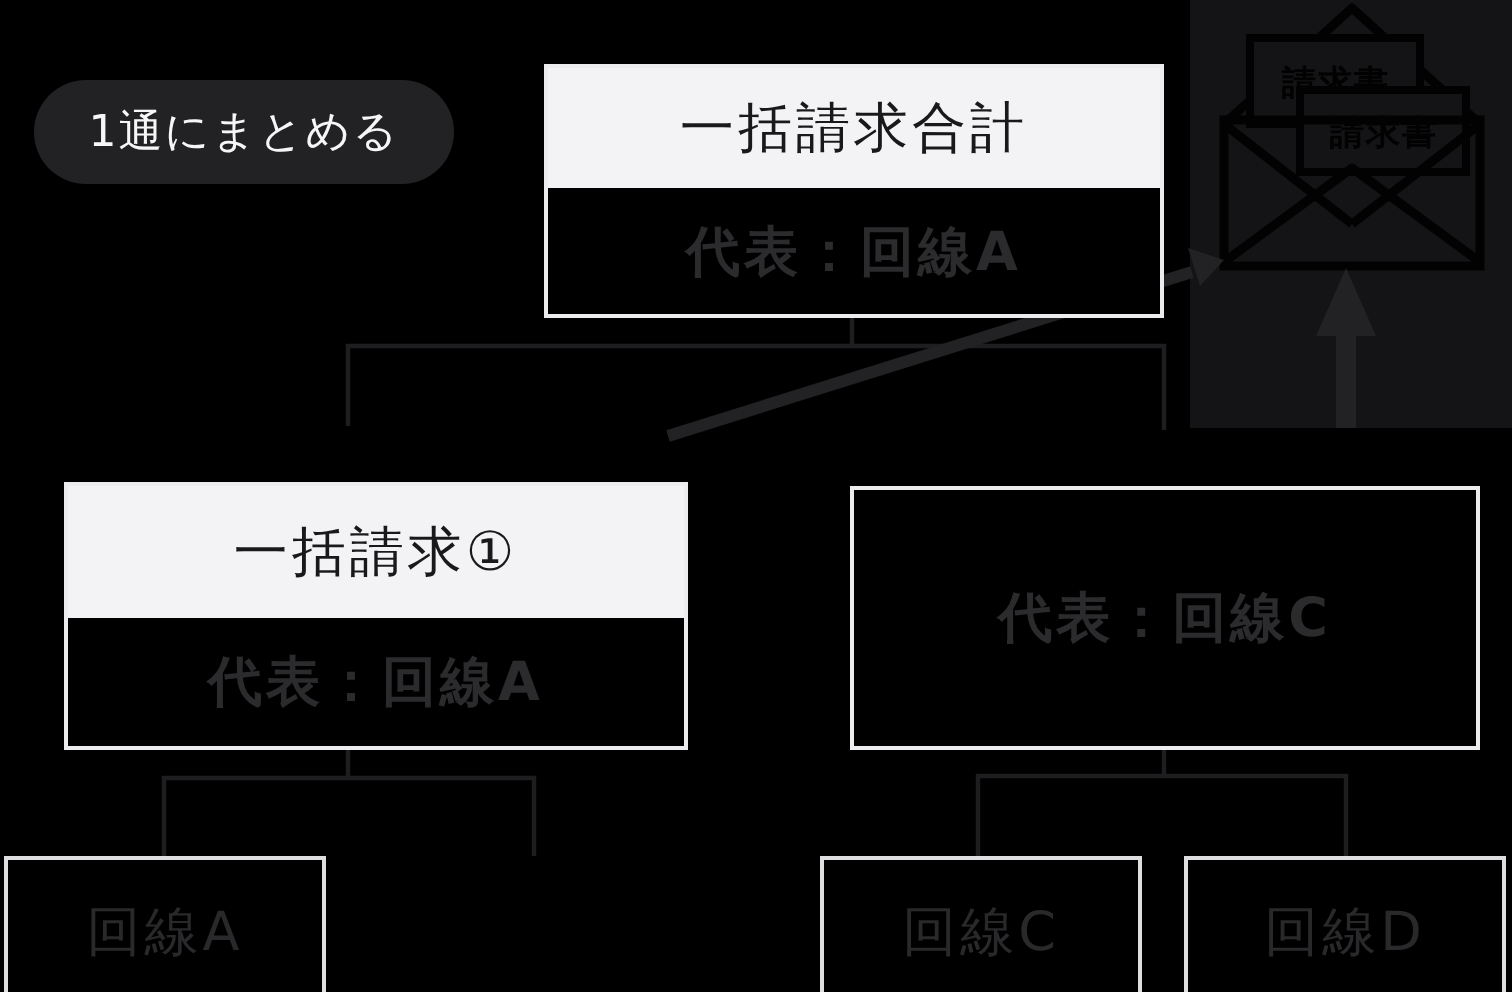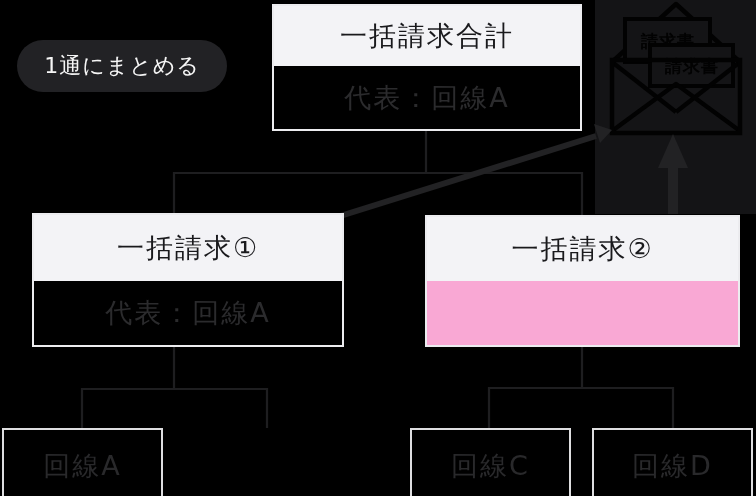--- a/index.html
+++ b/index.html
@@ -6,30 +6,30 @@
   .canvas{
     position:relative;width:756px;height:496px;background:#000000;
     overflow:hidden;font-family:"DejaVu Sans","Liberation Sans",sans-serif;
   }
   .badge{
     position:absolute;left:17px;top:40px;width:210px;height:52px;
     background:#222225;border-radius:26px;color:#f6f6f6;font-size:22px;
     display:flex;align-items:center;justify-content:center;letter-spacing:1px;
   }
   .gbox{
-    position:absolute;border:2px solid #ececef;background:#f9a8d4;box-sizing:border-box;
-    display:flex;flex-direction:column;
+    position:absolute;border:2px solid #ececef;background:#15803d;box-sizing:border-box;
+    display:flex;flex-direction:column;margin-top:28px;
   }
   .gbox-header{
     background:#f3f3f6;color:#19191c;display:flex;align-items:center;justify-content:center;
     font-size:27px;letter-spacing:2px;font-weight:500;
   }
   .gbox-body{
     flex:1;background:#000000;color:#2b2b2d;display:flex;align-items:center;justify-content:center;
-    font-size:27px;letter-spacing:2px;font-weight:400;
+    font-size:27px;letter-spacing:2px;font-weight:700;
   }
   .lbox{
     position:absolute;width:161px;height:76px;border:2px solid #dedee0;background:#000;
     box-sizing:border-box;color:#29292b;display:flex;align-items:center;justify-content:center;
     font-size:27px;letter-spacing:2px;font-weight:500;top:428px;
   }
   .overlay{position:absolute;left:0;top:0;width:756px;height:496px;pointer-events:none;}
   .env-text{font-family:"DejaVu Sans","Liberation Sans",sans-serif;font-size:17px;font-weight:bold;letter-spacing:1px;}
 </style>
 </head>
@@ -94,20 +94,20 @@
     <div class="gbox-header" style="height:60px">一括請求合計</div>
     <div class="gbox-body">代表：回線A</div>
   </div>
 
   <div class="gbox" style="left:32px;top:213px;width:312px;height:134px">
     <div class="gbox-header" style="height:66px">一括請求①</div>
     <div class="gbox-body">代表：回線A</div>
   </div>
 
   <div class="gbox" style="left:425px;top:215px;width:315px;height:132px">
-    <div class="gbox-header" style="height:64px">一括請求②</div>
+    <div class="gbox-body">代表：回線C</div>
   </div>
 
   <div class="lbox" style="left:2px">回線A</div>
   <div class="lbox" style="left:592px">回線D</div>
   <div class="lbox" style="left:410px">回線C</div>
 
 </div>
 
 </body></html>

